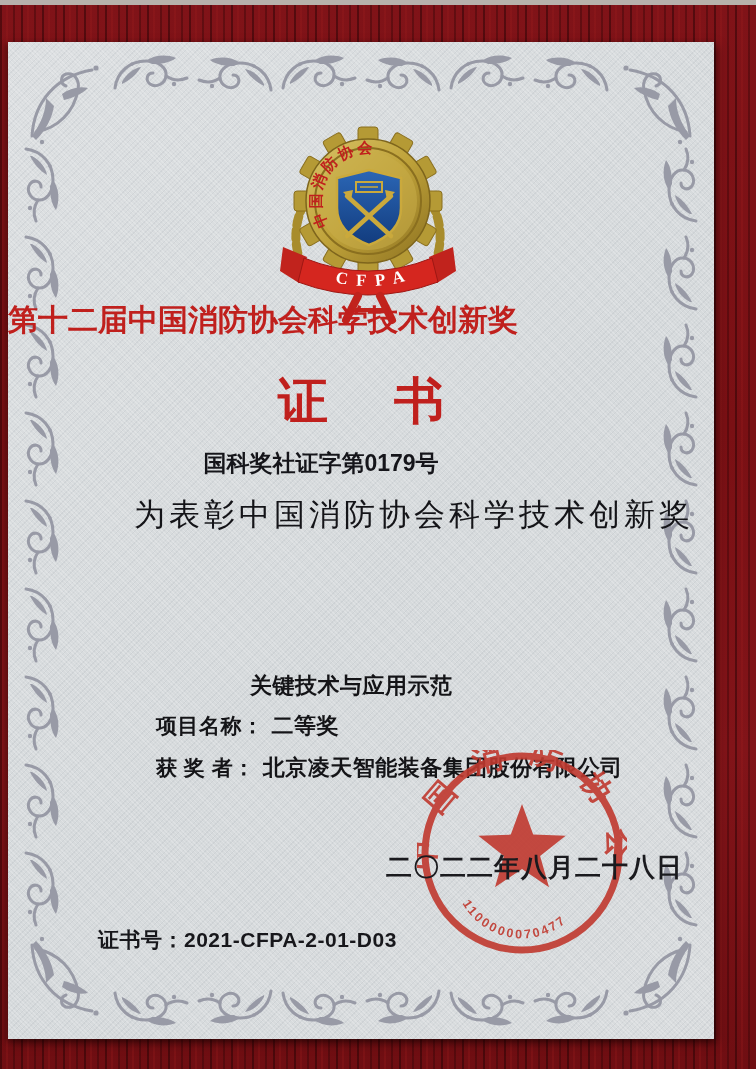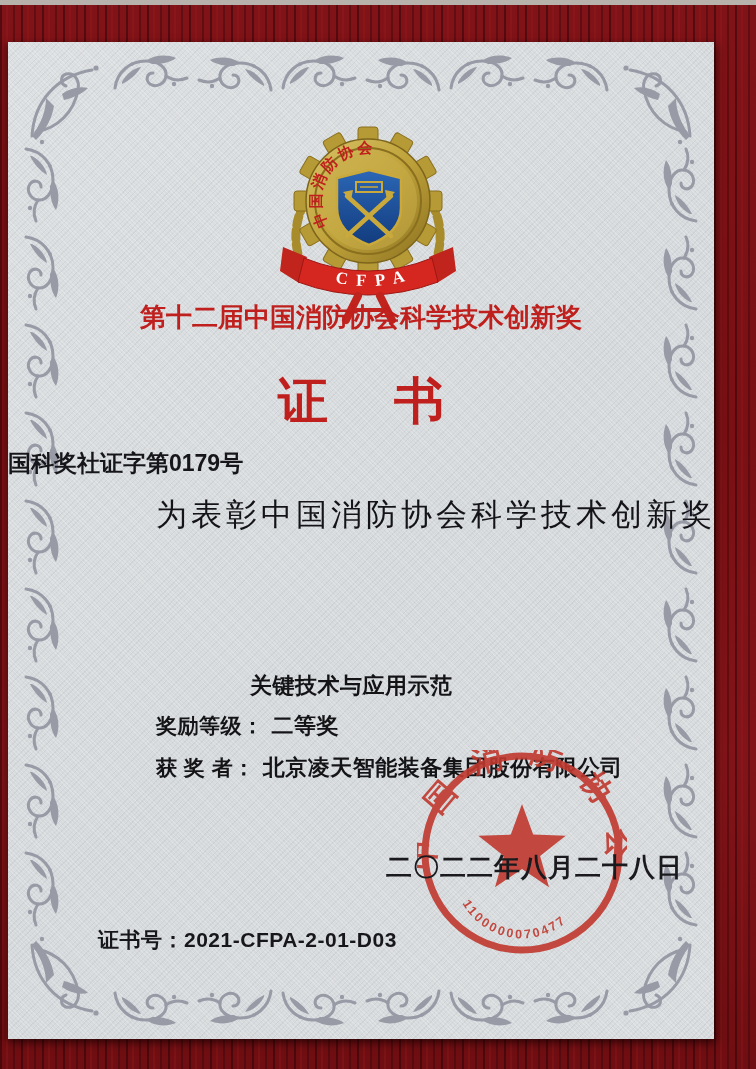--- a/index.html
+++ b/index.html
@@ -27,33 +27,33 @@
       repeating-linear-gradient(-45deg, rgba(120,128,140,.10) 0 1px, rgba(0,0,0,0) 1px 4px),
       linear-gradient(135deg,#dcdfe1,#d6dadc 55%,#d9dcde);
     box-shadow:3px 4px 9px rgba(20,0,0,.55), -2px 2px 5px rgba(20,0,0,.35);
   }
   .border-svg{position:absolute;left:0;top:0;z-index:1;}
   .flS{fill:none;stroke:#989aa6;stroke-width:3;stroke-linecap:round;}
   .flF{fill:#989aa6;}
   .content{position:absolute;inset:0;z-index:2;}
   .abs{position:absolute;}
   .title{
-    left:0;top:258px;width:100%;text-align:center;
-    font-size:26px;font-weight:bold;color:#c0201d;letter-spacing:0px;white-space:nowrap;
+    left:0;top:258px;width:100%;text-align:left;
+    font-size:30px;font-weight:bold;color:#c0201d;letter-spacing:0px;white-space:nowrap;
   }
   .doctype{
     left:0;top:326px;width:100%;text-align:center;
     font-size:50px;font-weight:bold;color:#c0201d;letter-spacing:8px;text-indent:8px;
   }
   .serial{
-    left:0;top:406px;width:100%;text-align:left;padding-right:80px;box-sizing:border-box;
+    left:0;top:406px;width:100%;text-align:center;padding-right:80px;box-sizing:border-box;
     font-size:23px;font-weight:bold;color:#15151a;
   }
   .bodyline{font-family:"DejaVu Serif",serif;font-size:31px;color:#141418;white-space:nowrap;letter-spacing:4px;}
-  .body1{left:126px;top:452px;margin-left:22px;}
+  .body1{left:126px;top:452px;}
   .body2{left:70px;top:503px;}
   .fieldrow{white-space:nowrap;font-weight:bold;color:#141417;}
   .flabel{font-size:21px;letter-spacing:0.5px;}
   .fvalue{font-size:22px;letter-spacing:0.5px;}
   .r-project{left:148px;top:586px;}
   .r-project2{left:242px;top:629px;text-align:center;}
   .r-grade{left:148px;top:669px;}
   .r-winner{left:148px;top:711px;}
   .r-project .fvalue,.r-grade .fvalue,.r-winner .fvalue{margin-left:8px;}
   .seal{left:409px;top:708px;width:210px;height:210px;z-index:2;}
@@ -218,21 +218,21 @@
 
     <div class="abs serial">国科奖社证字第0179号</div>
 
     <div class="abs bodyline body1">为表彰中国消防协会科学技术创新奖</div>
 
     <div class="abs fieldrow r-project2">
       <span class="fvalue">关键技术与应用示范</span>
     </div>
 
     <div class="abs fieldrow r-grade">
-      <span class="flabel">奖励等级：</span><span class="fvalue">二等奖</span>
+      <span class="flabel">项目名称：</span><span class="fvalue">二等奖</span>
     </div>
 
     <div class="abs fieldrow r-winner">
       <span class="flabel">获 奖 者：</span><span class="fvalue">北京凌天智能装备集团股份有限公司</span>
     </div>
 
     <svg class="abs seal" viewBox="0 0 210 210" opacity="0.9">
       <defs>
         <path id="sealArc" d="M 23,130 A 87,87 0 1 1 187,130" fill="none"></path>
         <path id="sealNumArc" d="M 42,146 A 68,68 0 0 0 168,146" fill="none"></path>

